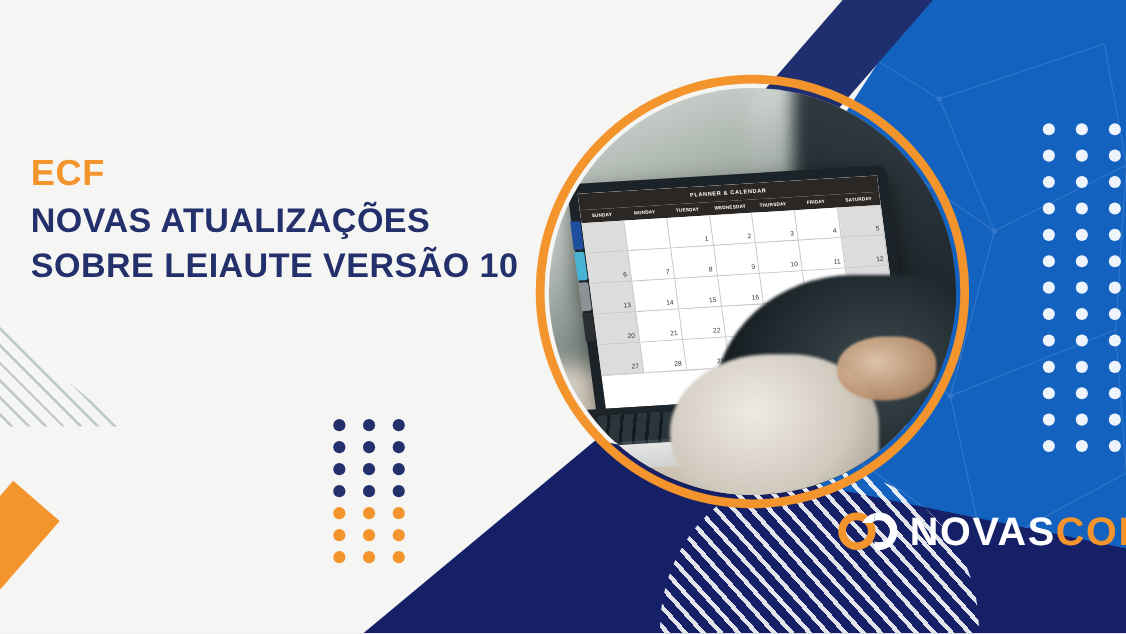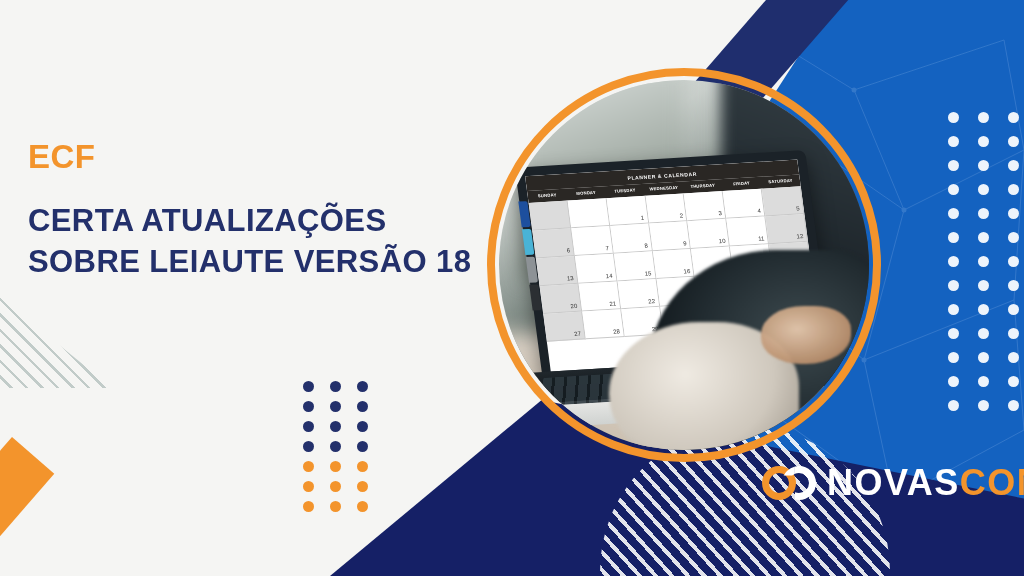--- a/index.html
+++ b/index.html
@@ -154,21 +154,21 @@
     position:absolute;right:18px;bottom:86px;width:90px;height:58px;
     background:radial-gradient(ellipse at 40% 40%,#e6c9ad,#b98f6d 70%,#6e5440);
     border-radius:48% 40% 50% 45%;
     filter:blur(1.2px);opacity:.95;
   }
 
   
   .headline{position:absolute;left:28px;top:140px;}
   .kicker{
     font-size:33px;font-weight:800;color:#f3942c;letter-spacing:.5px;
-    line-height:1;margin-bottom:28px;
+    line-height:1;margin-bottom:8px;
   }
   .title{
     font-size:31px;font-weight:700;color:#23306b;letter-spacing:.4px;
     line-height:1.32;
   }
 
   
   .hatch-left{
     position:absolute;left:-6px;top:292px;width:118px;height:96px;
     clip-path:polygon(0 0, 100% 100%, 0 100%);
@@ -447,22 +447,22 @@
       <i class="o"></i>
       <i class="o"></i>
       <i class="o"></i>
       <i class="o"></i>
       <i class="o"></i>
     </div>
 
   <div class="headline">
     <div class="kicker">ECF</div>
     <div class="title">
-      <div>CERTA ATUALIZAÇÕES</div>
-      <div>SOBRE LEIAUTE VERSÃO 18</div>
+      <div>NOVAS ATUALIZAÇÕES</div>
+      <div>SOBRE LEIAUTE VERSÃO 10</div>
     </div>
   </div>
 
   <div class="logo">
     <div class="logo-mark">
       <div class="r1"></div>
       <div class="r2"></div>
       <div class="r2b"></div>
     </div>
     <div class="logo-text">

